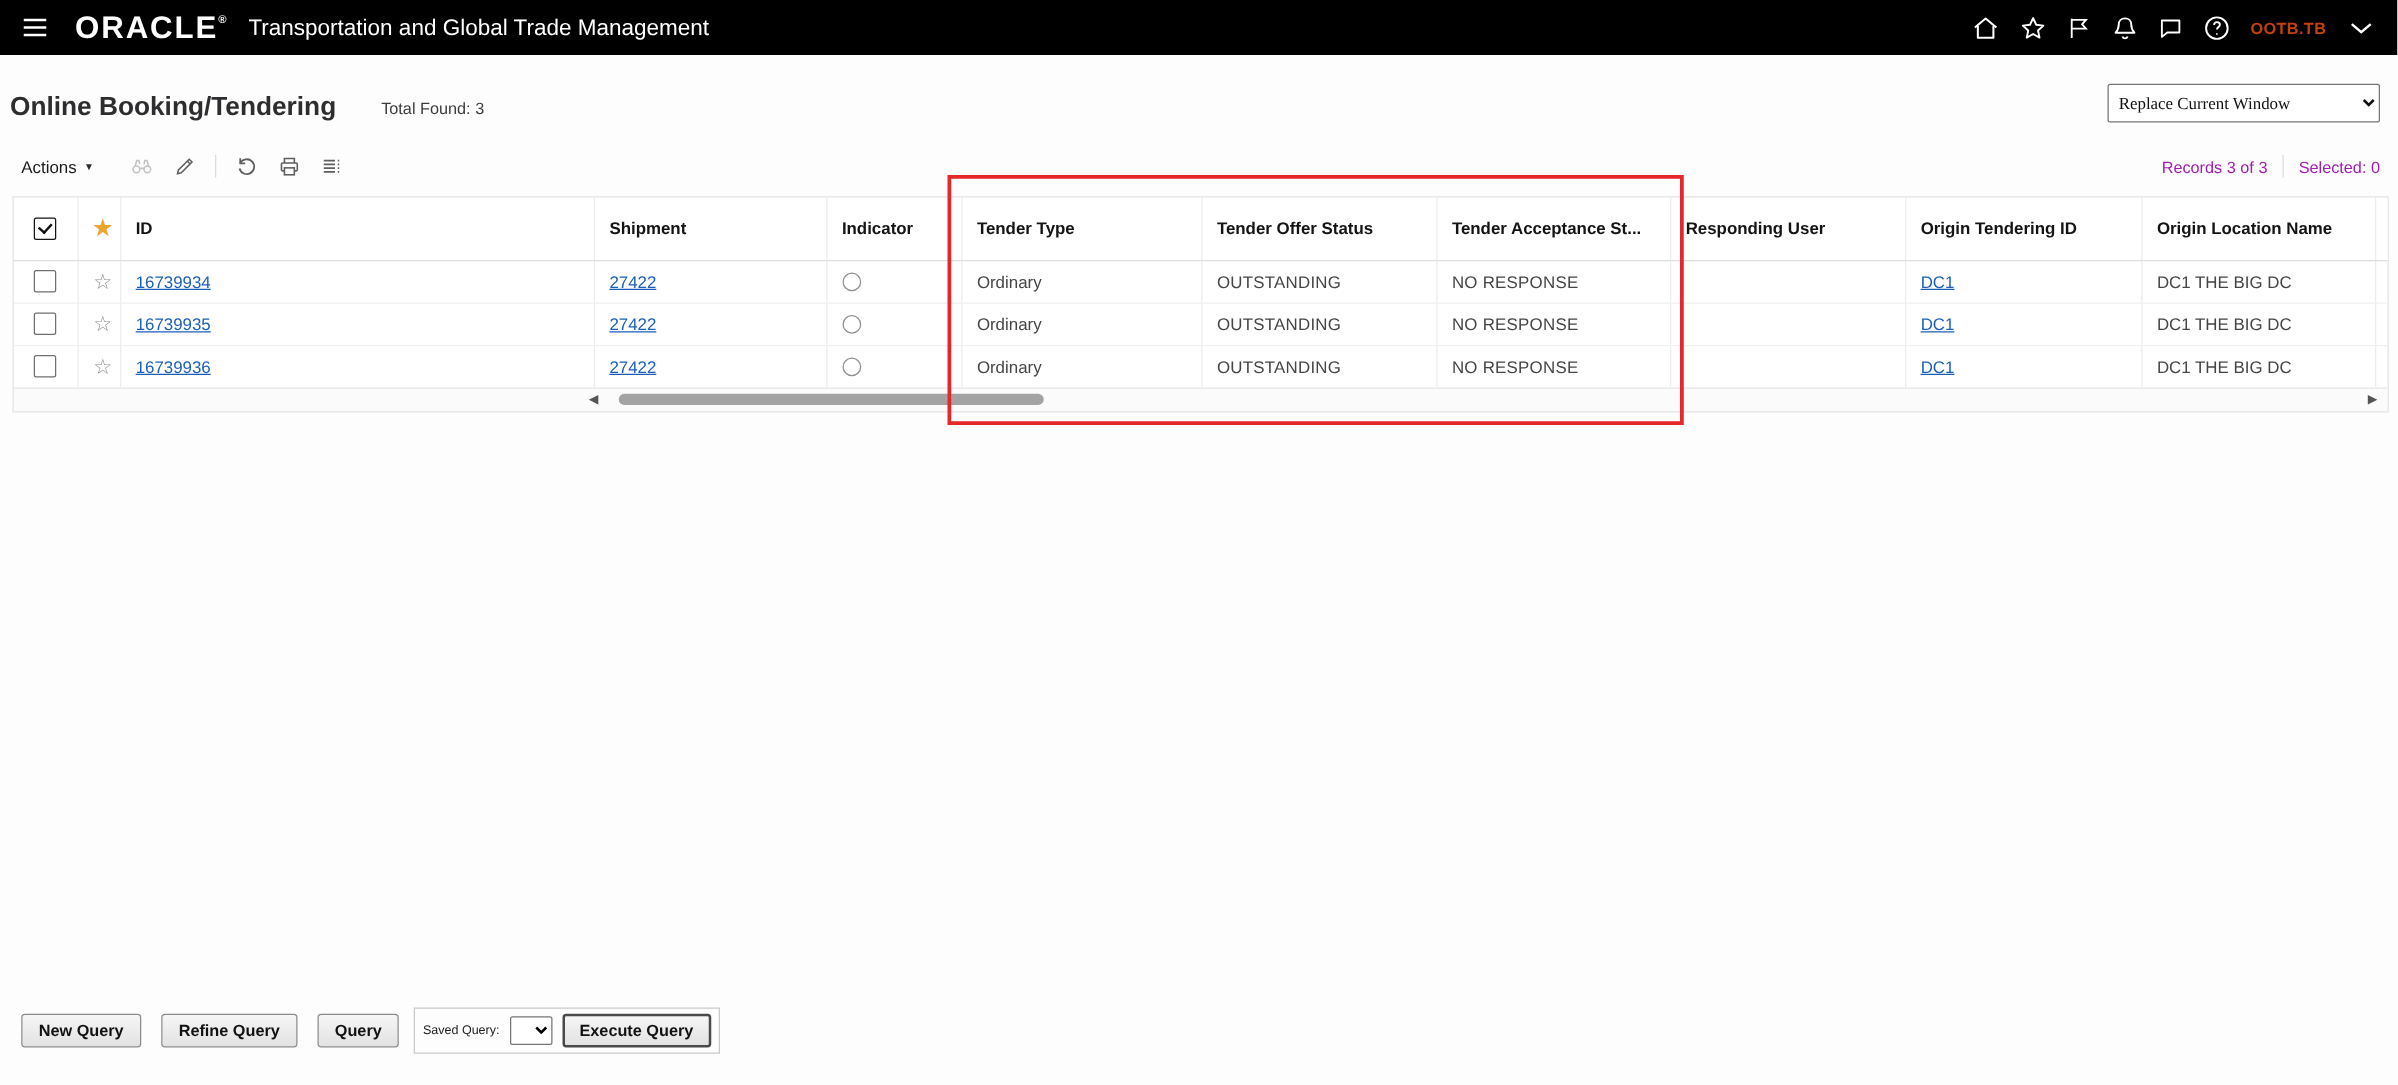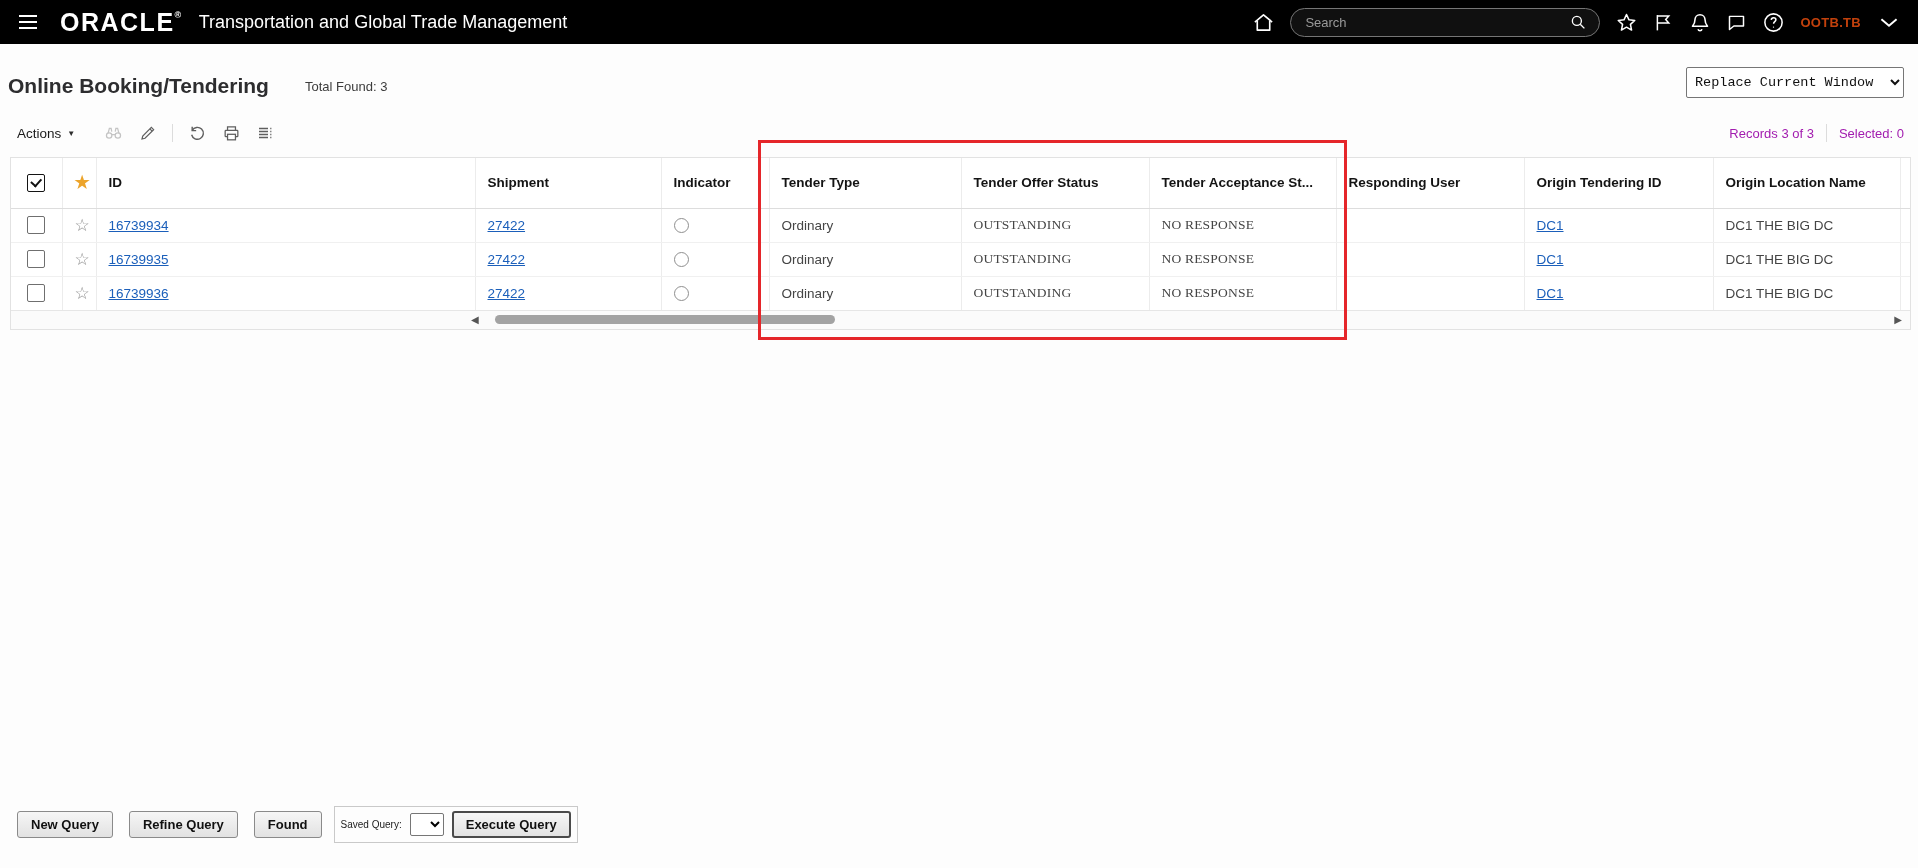--- a/index.html
+++ b/index.html
@@ -25,21 +25,21 @@
   .search-pill input{
     flex:1;background:transparent;border:none;outline:none;color:#e8e8e8;font-size:13px;font-family:inherit;
   }
   .search-pill input::placeholder{color:#9a9a9a;}
   .user-name{font-size:13px;font-weight:700;letter-spacing:.3px;color:#c2410c;cursor:pointer;}
   
   .page-header{position:absolute;top:74px;left:8px;display:flex;align-items:center;gap:36px;}
   .page-header h1{margin:0;font-size:21px;font-weight:700;color:#2d2d2f;}
   .total-found{font-size:13px;color:#3c3c3c;}
   .window-select{
-    position:absolute;top:67px;right:14px;width:218px;height:31px;font-size:13.5px;font-family:Liberation Mono, monospace;
+    position:absolute;top:67px;right:14px;width:218px;height:31px;font-size:13.5px;font-family:Liberation Serif, serif;
     border:1px solid #767676;border-radius:2px;background:#fff;color:#111;padding:0 4px;
   }
   
   .toolbar{
     position:absolute;top:117px;left:0;width:100%;height:32px;box-sizing:border-box;
     display:flex;align-items:center;justify-content:space-between;padding:0 14px 0 17px;
   }
   .toolbar-left{display:flex;align-items:center;}
   .actions-btn{display:flex;align-items:center;gap:6px;background:none;border:none;cursor:pointer;
     font-size:13.5px;color:#1a1a1a;padding:0;}
@@ -58,21 +58,21 @@
   .grid-wrap th,.grid-wrap td{
     border-right:1px solid #ececec;box-sizing:border-box;padding:0 12px;
     text-align:left;white-space:nowrap;overflow:hidden;
   }
   .grid-wrap th{height:50px;font-size:13.5px;font-weight:700;color:#141414;border-bottom:1px solid #dddddd;background:#fff;}
   .grid-wrap td{height:34px;font-size:13.5px;color:#454545;border-bottom:1px solid #f0f0f0;}
   .grid-wrap tbody tr:last-child td{border-bottom:none;}
   .c-center{text-align:center;padding:0;}
   .c-last{padding:0 6px;}
   a.grid-link{color:#1b5fba;text-decoration:underline;cursor:pointer;}
-  .caps{color:#4f4f4f;letter-spacing:.2px;font-family:Liberation Serif, serif;}
+  .caps{color:#4f4f4f;letter-spacing:.2px;}
   .cb{width:16px;height:16px;border:1.5px solid #6f6f6f;border-radius:2px;background:#fff;margin:0 auto;position:relative;cursor:pointer;}
   .cb.checked{border-color:#141414;}
   .cb.checked::after{
     content:"";position:absolute;left:2.5px;top:3.5px;width:8px;height:4.5px;
     border-left:2.2px solid #111;border-bottom:2.2px solid #111;transform:rotate(-48deg);
   }
   .star{font-size:17px;color:#8f8f8f;cursor:pointer;line-height:1;}
   .star.filled{color:#eca42b;}
   .ind-circle{display:inline-block;width:13px;height:13px;border:1.5px solid #8f8f8f;border-radius:50%;vertical-align:middle;}
   
@@ -110,29 +110,20 @@
   </div>
   <div class="app-title">Transportation and Global Trade Management</div>
 
   <div class="topbar-right">
     <button class="icon-btn">
       <svg viewBox="0 0 24 24" width="23" height="23" fill="none" stroke="#fff" stroke-width="1.7" stroke-linejoin="round">
           <path d="M3 11.5 12 4l9 7.5"></path>
           <path d="M5.5 10.3V20h13v-9.7"></path>
         </svg>
     </button>
-    <div class="search-pill">
-      <input placeholder="Search" style="">
-      <span>
-        <svg viewBox="0 0 24 24" width="18" height="18" fill="none" stroke="#fff" stroke-width="1.8">
-            <circle cx="10.5" cy="10.5" r="6"></circle>
-            <path d="M15 15l5.5 5.5"></path>
-          </svg>
-      </span>
-    </div>
     <button class="icon-btn">
       <svg viewBox="0 0 24 24" width="23" height="23" fill="none" stroke="#fff" stroke-width="1.6" stroke-linejoin="round">
           <path d="M12 3.6l2.6 5.6 6 .7-4.5 4.1 1.2 5.9-5.3-3-5.3 3 1.2-5.9-4.5-4.1 6-.7z"></path>
         </svg>
     </button>
     <button class="icon-btn">
       <svg viewBox="0 0 24 24" width="21" height="23" fill="none" stroke="#fff" stroke-width="1.7">
           <path d="M5 21V3.5"></path>
           <path d="M5 4.5h13l-3.5 4 3.5 4H5"></path>
         </svg>
@@ -322,19 +313,19 @@
     <div class="thumb"></div>
     <span class="arr right">▶</span>
   </div>
 </div>
 
 <div class="annotation"></div>
 
 <div class="footer">
   <button class="btn">New Query</button>
   <button class="btn">Refine Query</button>
-  <button class="btn">Found</button>
+  <button class="btn">Query</button>
   <div class="saved-group">
     <label>Saved Query:</label>
     <select class="saved-select"><option></option></select>
     <button class="btn focus">Execute Query</button>
   </div>
 </div>
 
 </body></html>

